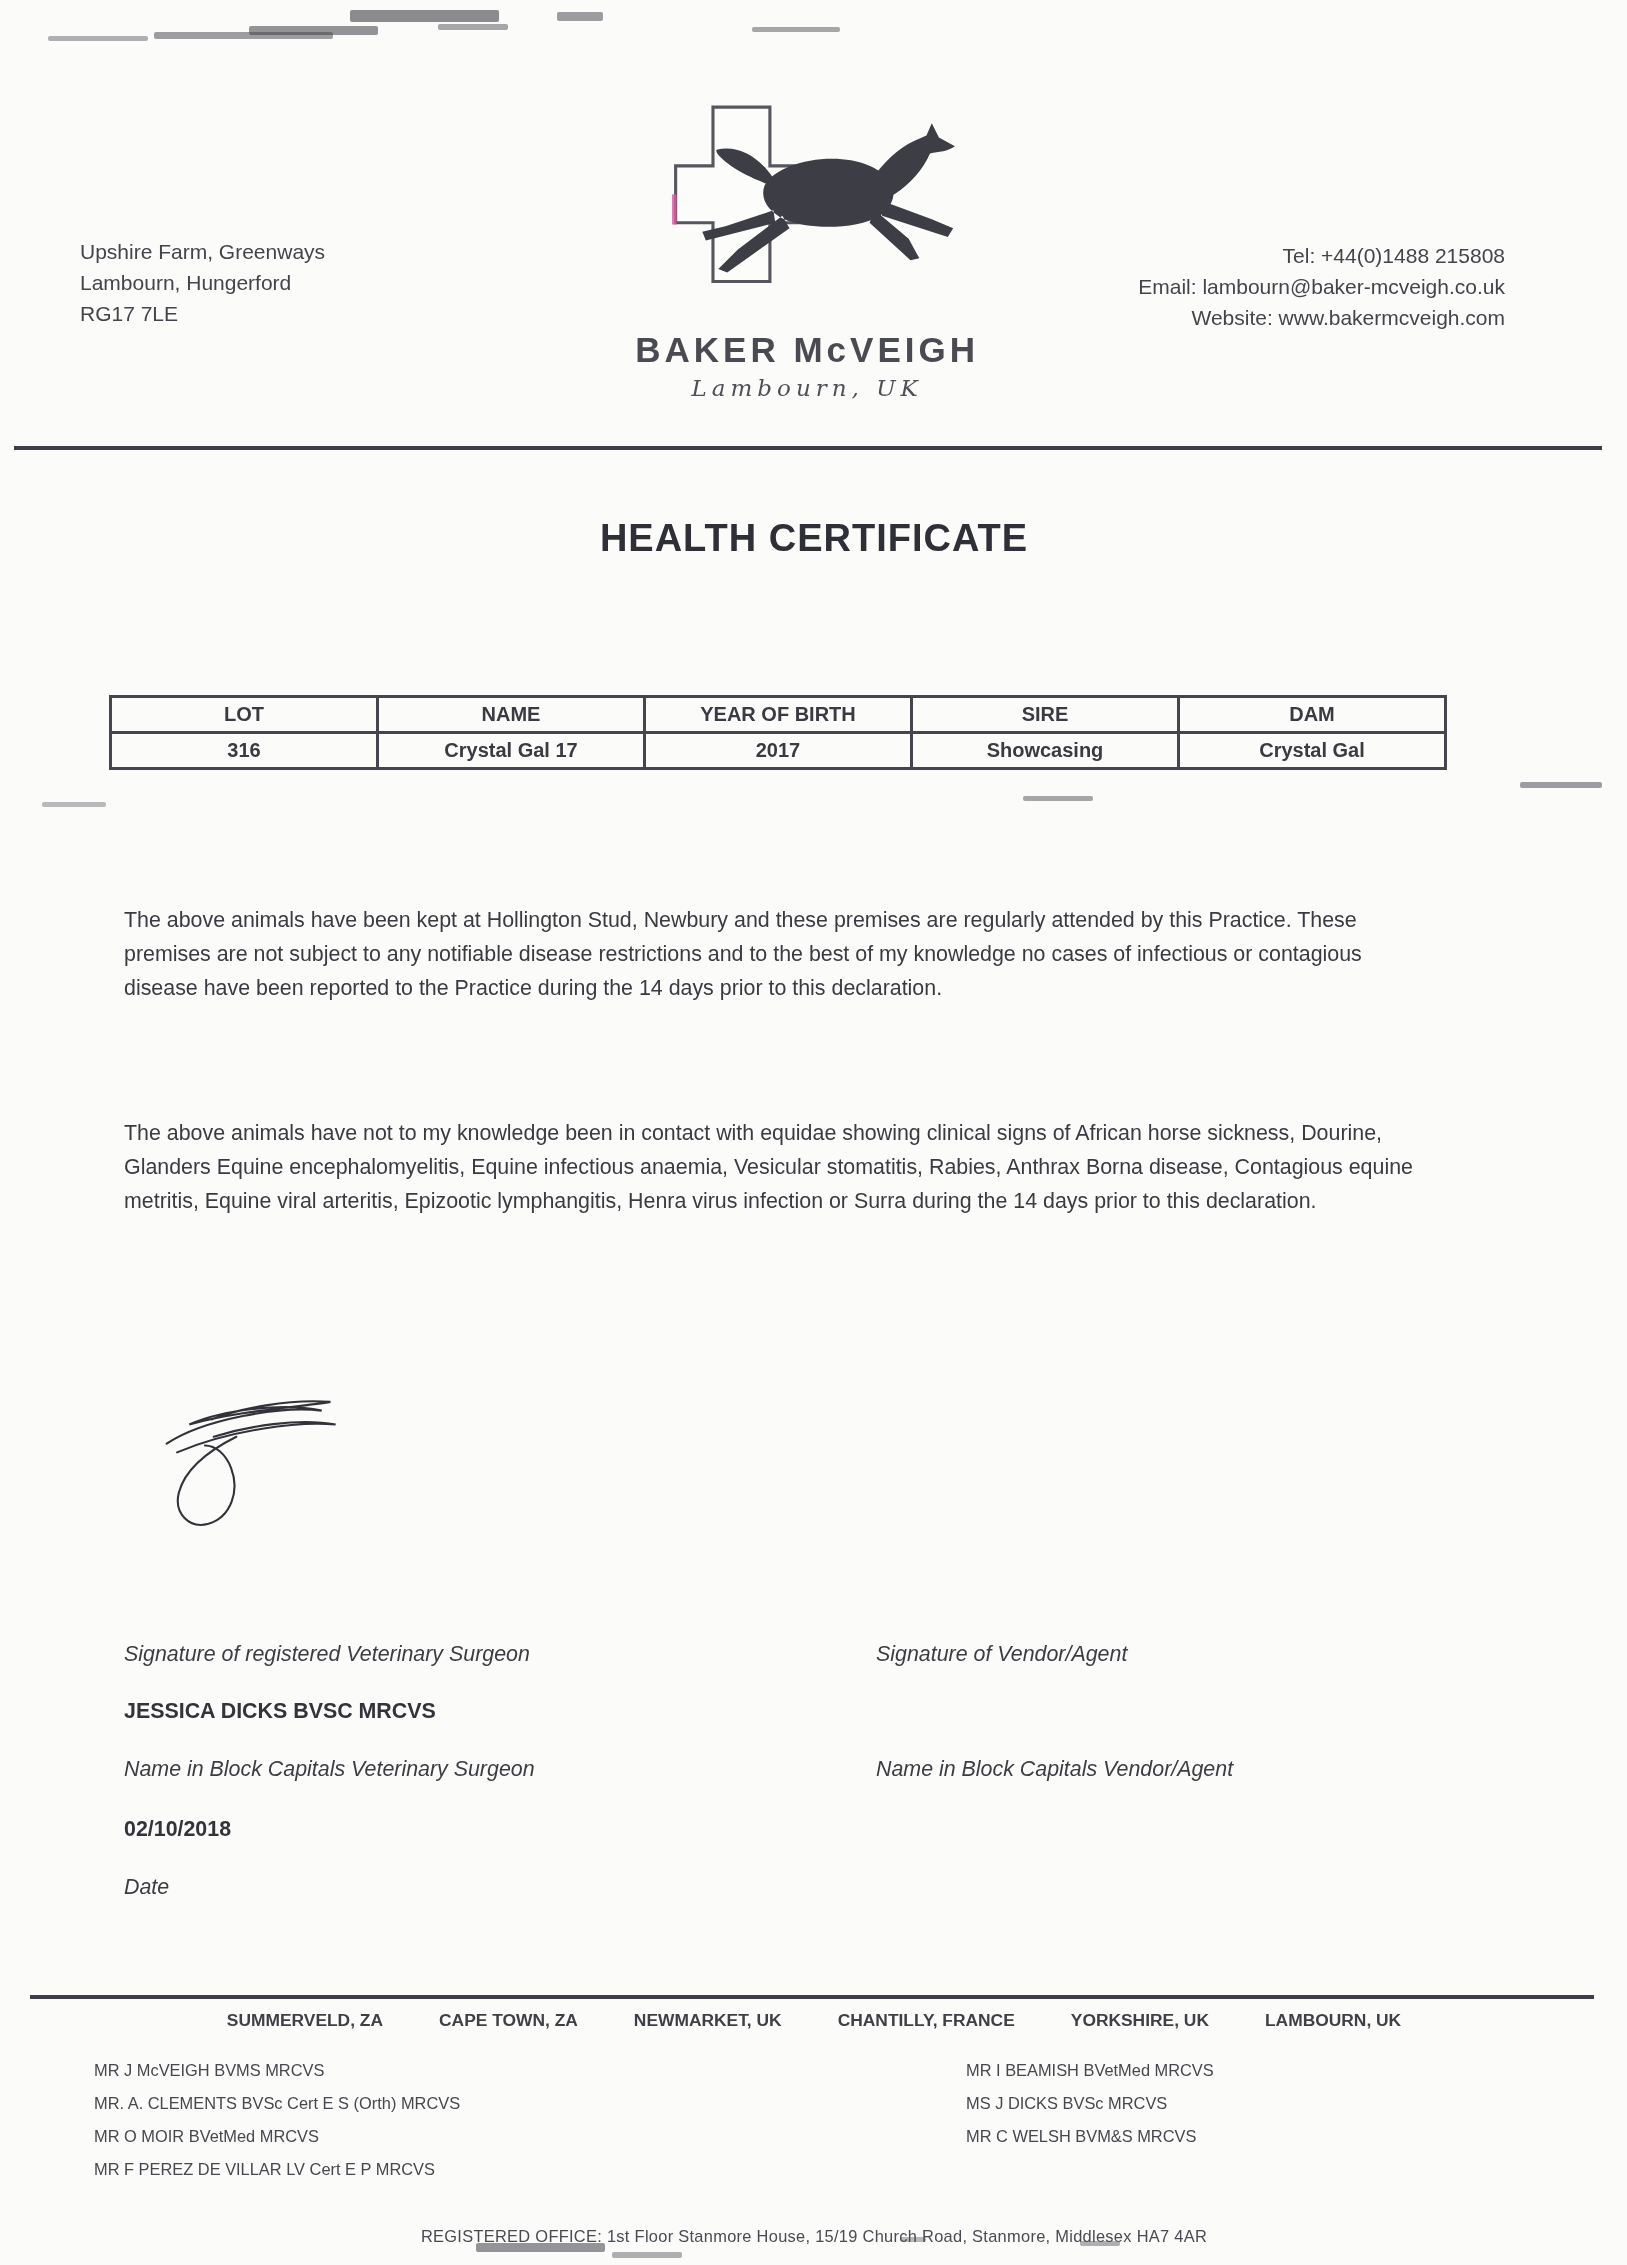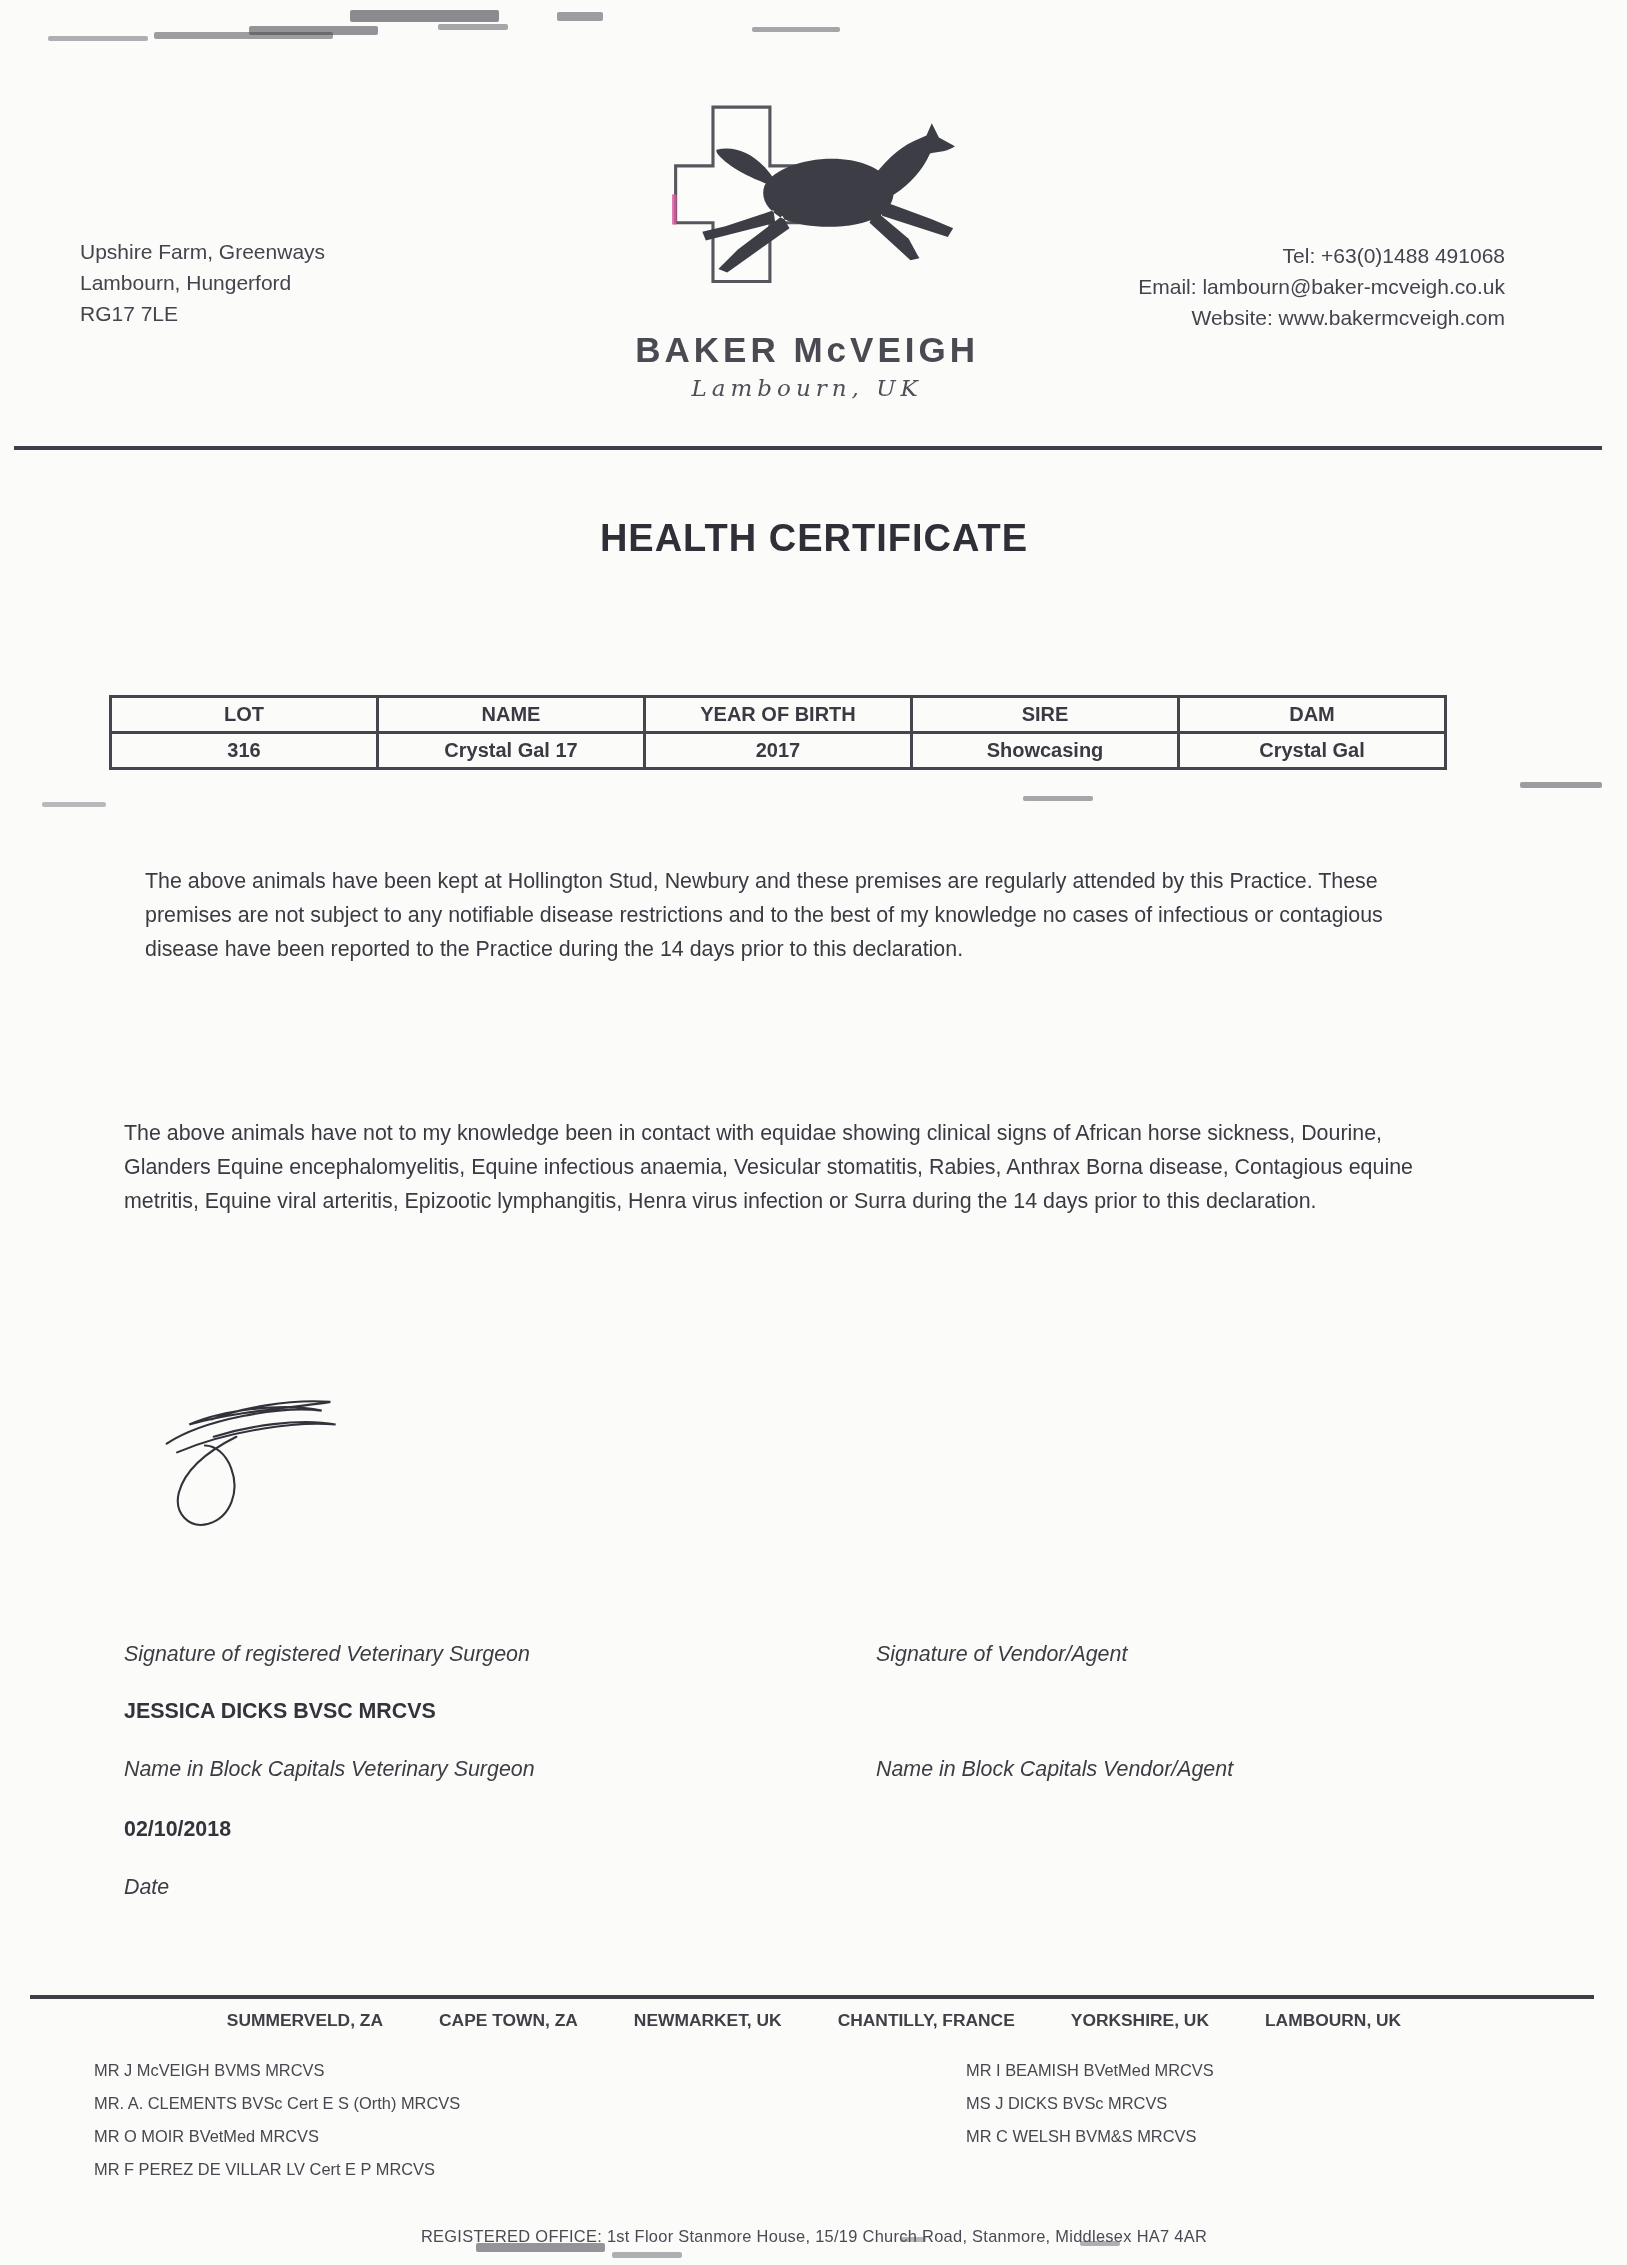--- a/index.html
+++ b/index.html
@@ -20,21 +20,21 @@
   .brand-name{font-size:35px;font-weight:600;letter-spacing:4px;color:#4a4a52;margin-top:18px;}
   .brand-sub{font-family:"DejaVu Serif", serif;font-style:italic;font-size:23px;letter-spacing:5px;color:#4f4f57;margin-top:5px;}
   .header-rule{position:absolute;left:14px;right:26px;top:446px;height:4px;background:#3e3e46;}
   .doc-title{position:absolute;left:0;right:0;top:517px;text-align:center;font-size:38px;font-weight:bold;letter-spacing:1px;color:#2f2f38;}
   table.horse-table{position:absolute;left:109px;top:695px;width:1338px;border-collapse:collapse;table-layout:fixed;}
   table.horse-table th, table.horse-table td{
     border:3px solid #45454d;height:33px;text-align:center;
     font-weight:bold;font-size:20px;color:#3a3a42;padding:0 4px;
   }
   .para{position:absolute;left:124px;width:1303px;font-size:21.4px;line-height:34px;color:#3a3a42;}
-  .para-1{top:864px;margin-left:21px;}
+  .para-1{top:903px;}
   .para-2{top:1116px;}
   .signature-svg{position:absolute;left:151px;top:1375px;}
   .sig-label{position:absolute;font-style:italic;font-size:21.4px;color:#3c3c44;}
   .sig-bold{position:absolute;font-weight:bold;font-size:21.4px;color:#33333b;}
   .footer-rule{position:absolute;left:30px;right:34px;top:1995px;height:4px;background:#3e3e46;}
   .locations{position:absolute;left:60px;right:60px;top:2010px;display:flex;justify-content:center;gap:56px;font-weight:bold;font-size:17.4px;color:#3f3f47;white-space:nowrap;}
   .locations .underlined{}
   .staff-list{position:absolute;top:2054px;font-size:16.4px;line-height:33px;color:#47474f;}
   .staff-left{left:94px;}
   .staff-right{left:966px;}
@@ -80,21 +80,21 @@
         M266,126 L304,158 L316,180 L306,182 L260,140 Z
         M276,116 L330,136 L354,146 L348,156 L274,132 Z
         M162,132 L112,170 L90,192 L100,196 L170,146 Z
         M152,126 L98,144 L72,150 L76,160 L154,140 Z"></path>
     </svg>
     <div class="brand-name">BAKER McVEIGH</div>
     <div class="brand-sub">Lambourn, UK</div>
   </div>
 
   <div class="contact-block">
-    <div>Tel: +63(0)1488 491068</div>
+    <div>Tel: +44(0)1488 215808</div>
     <div>Email: lambourn@baker-mcveigh.co.uk</div>
     <div>Website: www.bakermcveigh.com</div>
   </div>
 
   <div class="header-rule"></div>
 
   <div class="doc-title">HEALTH CERTIFICATE</div>
 
   <table class="horse-table">
     <thead>

